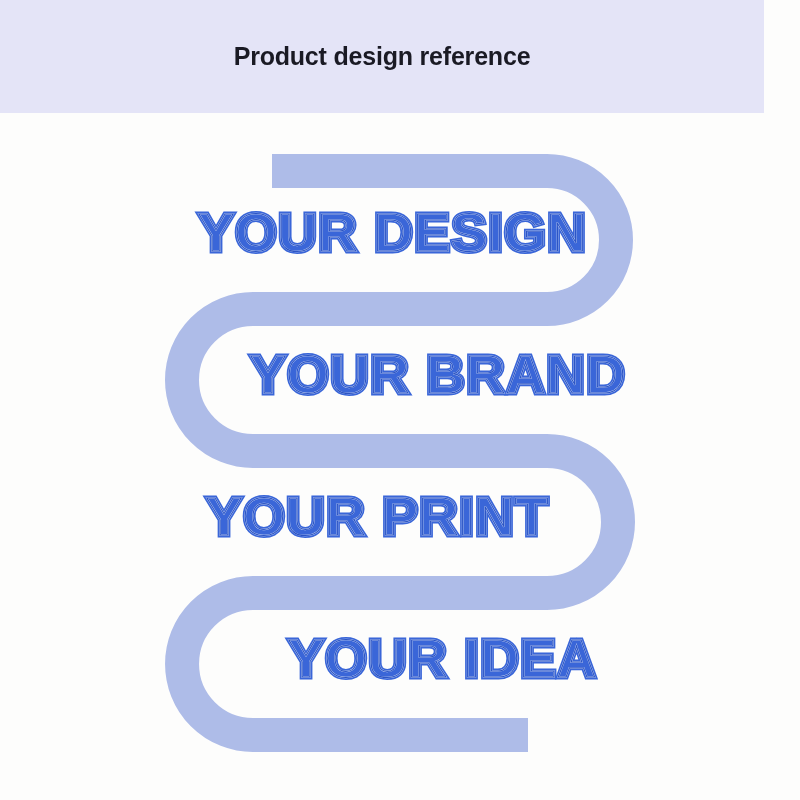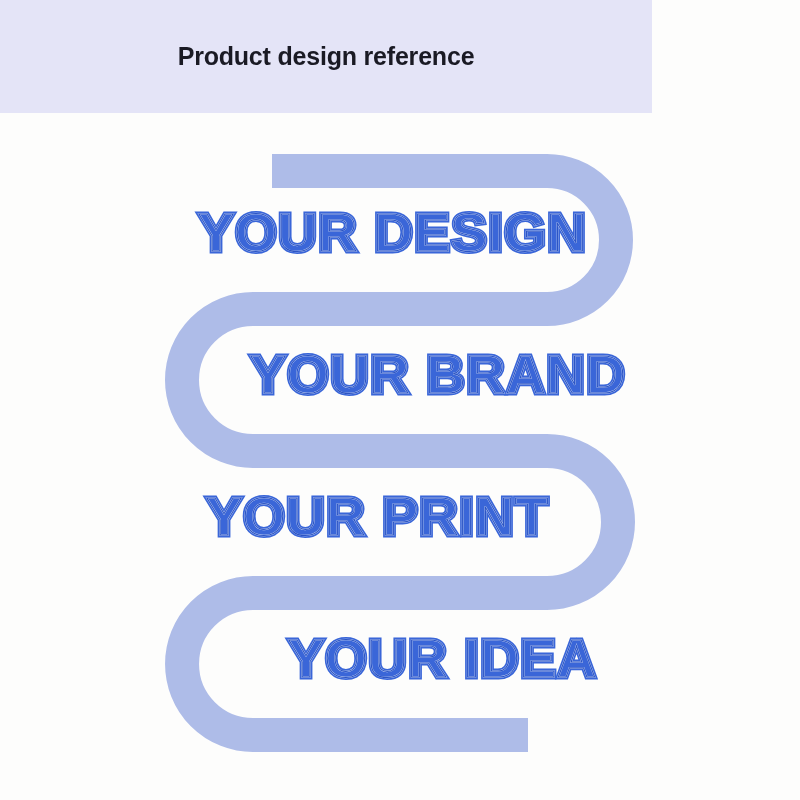--- a/index.html
+++ b/index.html
@@ -20,21 +20,21 @@
     width: 800px;
     height: 800px;
     background: #fdfdfc;
   }
 
   
   .header-band {
     position: absolute;
     left: 0;
     top: 0;
-    width: 652px;
+    width: 764px;
     height: 113px;
     background: #e4e4f7;
     display: flex;
     align-items: center;
     justify-content: center;
     box-sizing: border-box;
   }
   .header-title {
     font-family: "Liberation Sans", sans-serif;
     font-size: 25px;

